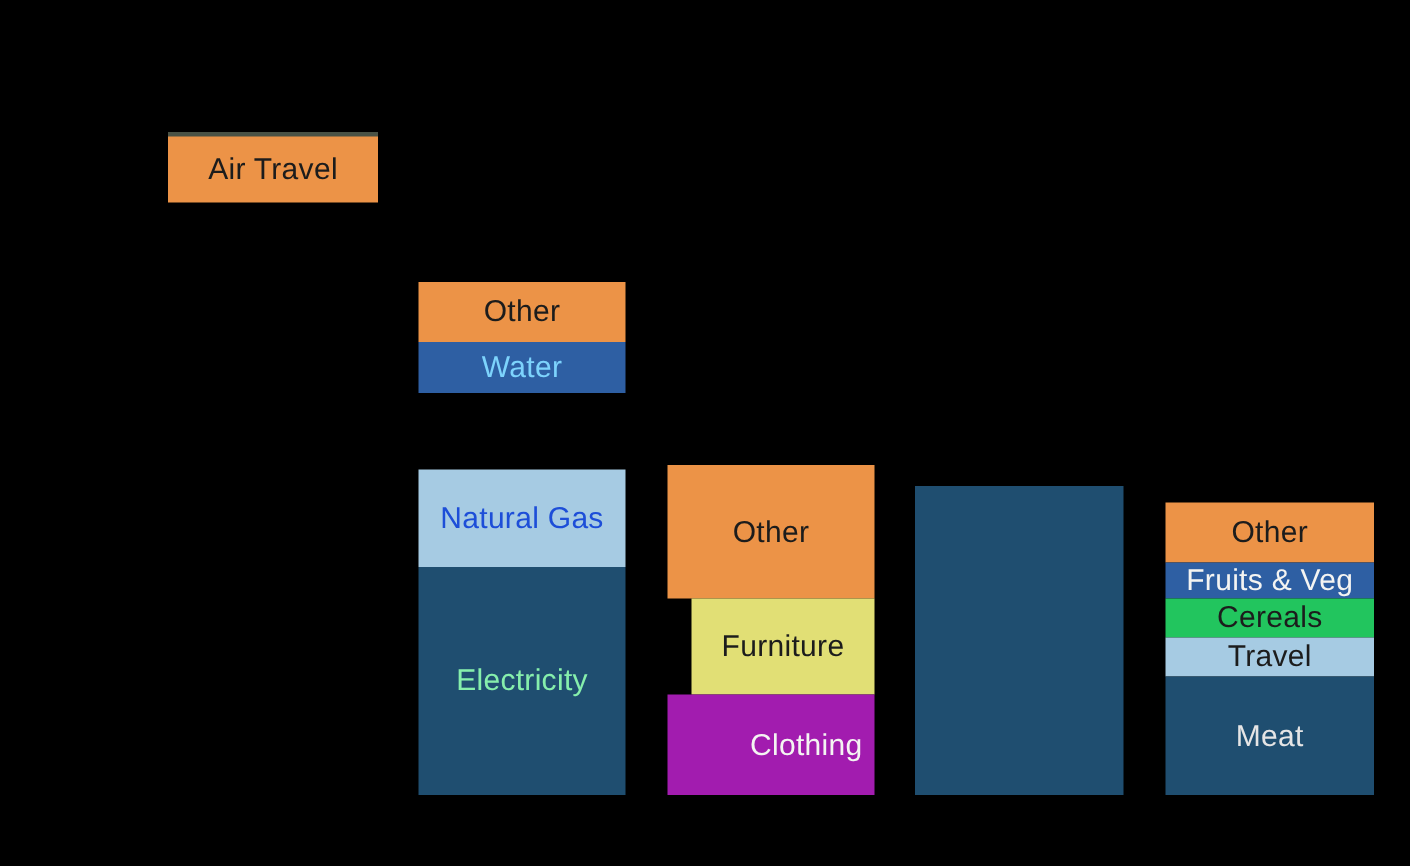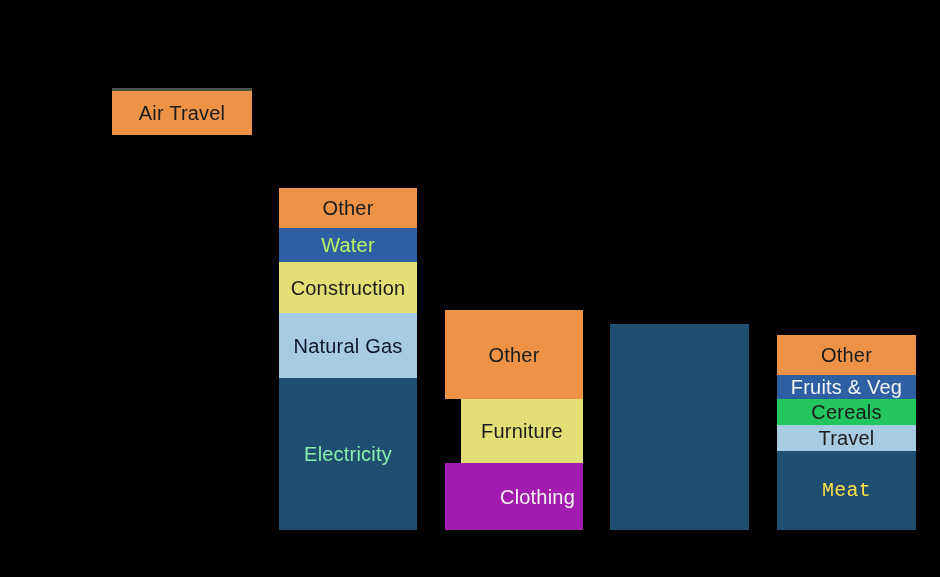--- a/index.html
+++ b/index.html
@@ -49,27 +49,24 @@
       <div class="bar" style="left: 112px; width: 140px;">
         <div class="segment" style="top: 88px; height: 47px; background: rgb(236, 147, 71); border-top: 3px solid rgb(74, 82, 69);">
           <span class="seg-label" style="color: rgb(28, 28, 28);">Air Travel</span>
         </div>
       </div>
       <div class="bar" style="left: 279px; width: 138px;">
         <div class="segment" style="top: 188px; height: 40px; background: rgb(236, 147, 71);">
           <span class="seg-label" style="color: rgb(28, 28, 28);">Other</span>
         </div>
         <div class="segment" style="top: 228px; height: 34px; background: rgb(46, 95, 163);">
-          <span class="seg-label" style="color: #bef264;">Water</span>
-        </div>
-        <div class="segment" style="top: 262px; height: 51px; background: rgb(225, 223, 117);">
-          <span class="seg-label" style="color: rgb(28, 28, 28);">Construction</span>
+          <span class="seg-label" style="color: #7dd3fc;">Water</span>
         </div>
         <div class="segment" style="top: 313px; height: 65px; background: rgb(166, 203, 227);">
-          <span class="seg-label" style="color: #0f172a;">Natural Gas</span>
+          <span class="seg-label" style="color: #1d4ed8;">Natural Gas</span>
         </div>
         <div class="segment" style="top: 378px; height: 152px; background: rgb(31, 78, 112);">
           <span class="seg-label" style="color: #86efac;">Electricity</span>
         </div>
       </div>
       <div class="bar" style="left: 445px; width: 138px;">
         <div class="segment" style="top: 310px; height: 89px; background: rgb(236, 147, 71);">
           <span class="seg-label" style="color: rgb(28, 28, 28);">Other</span>
         </div>
         <div class="segment" style="top: 399px; height: 64px; background: rgb(225, 223, 117); margin-left: 16px;">
@@ -89,17 +86,17 @@
         <div class="segment" style="top: 375px; height: 24px; background: rgb(46, 95, 163);">
           <span class="seg-label" style="color: rgb(244, 244, 242);">Fruits &amp; Veg</span>
         </div>
         <div class="segment" style="top: 399px; height: 26px; background: #22c55e;">
           <span class="seg-label" style="color: rgb(28, 28, 28);">Cereals</span>
         </div>
         <div class="segment" style="top: 425px; height: 26px; background: rgb(166, 203, 227);">
           <span class="seg-label" style="color: rgb(28, 28, 28);">Travel</span>
         </div>
         <div class="segment" style="top: 451px; height: 79px; background: rgb(31, 78, 112);">
-          <span class="seg-label" style="color: #fde047; font-family: Liberation Mono, monospace;">Meat</span>
+          <span class="seg-label" style="color: #e5e5e5;">Meat</span>
         </div>
       </div>
     </div>
 </div>
 
 </body></html>

